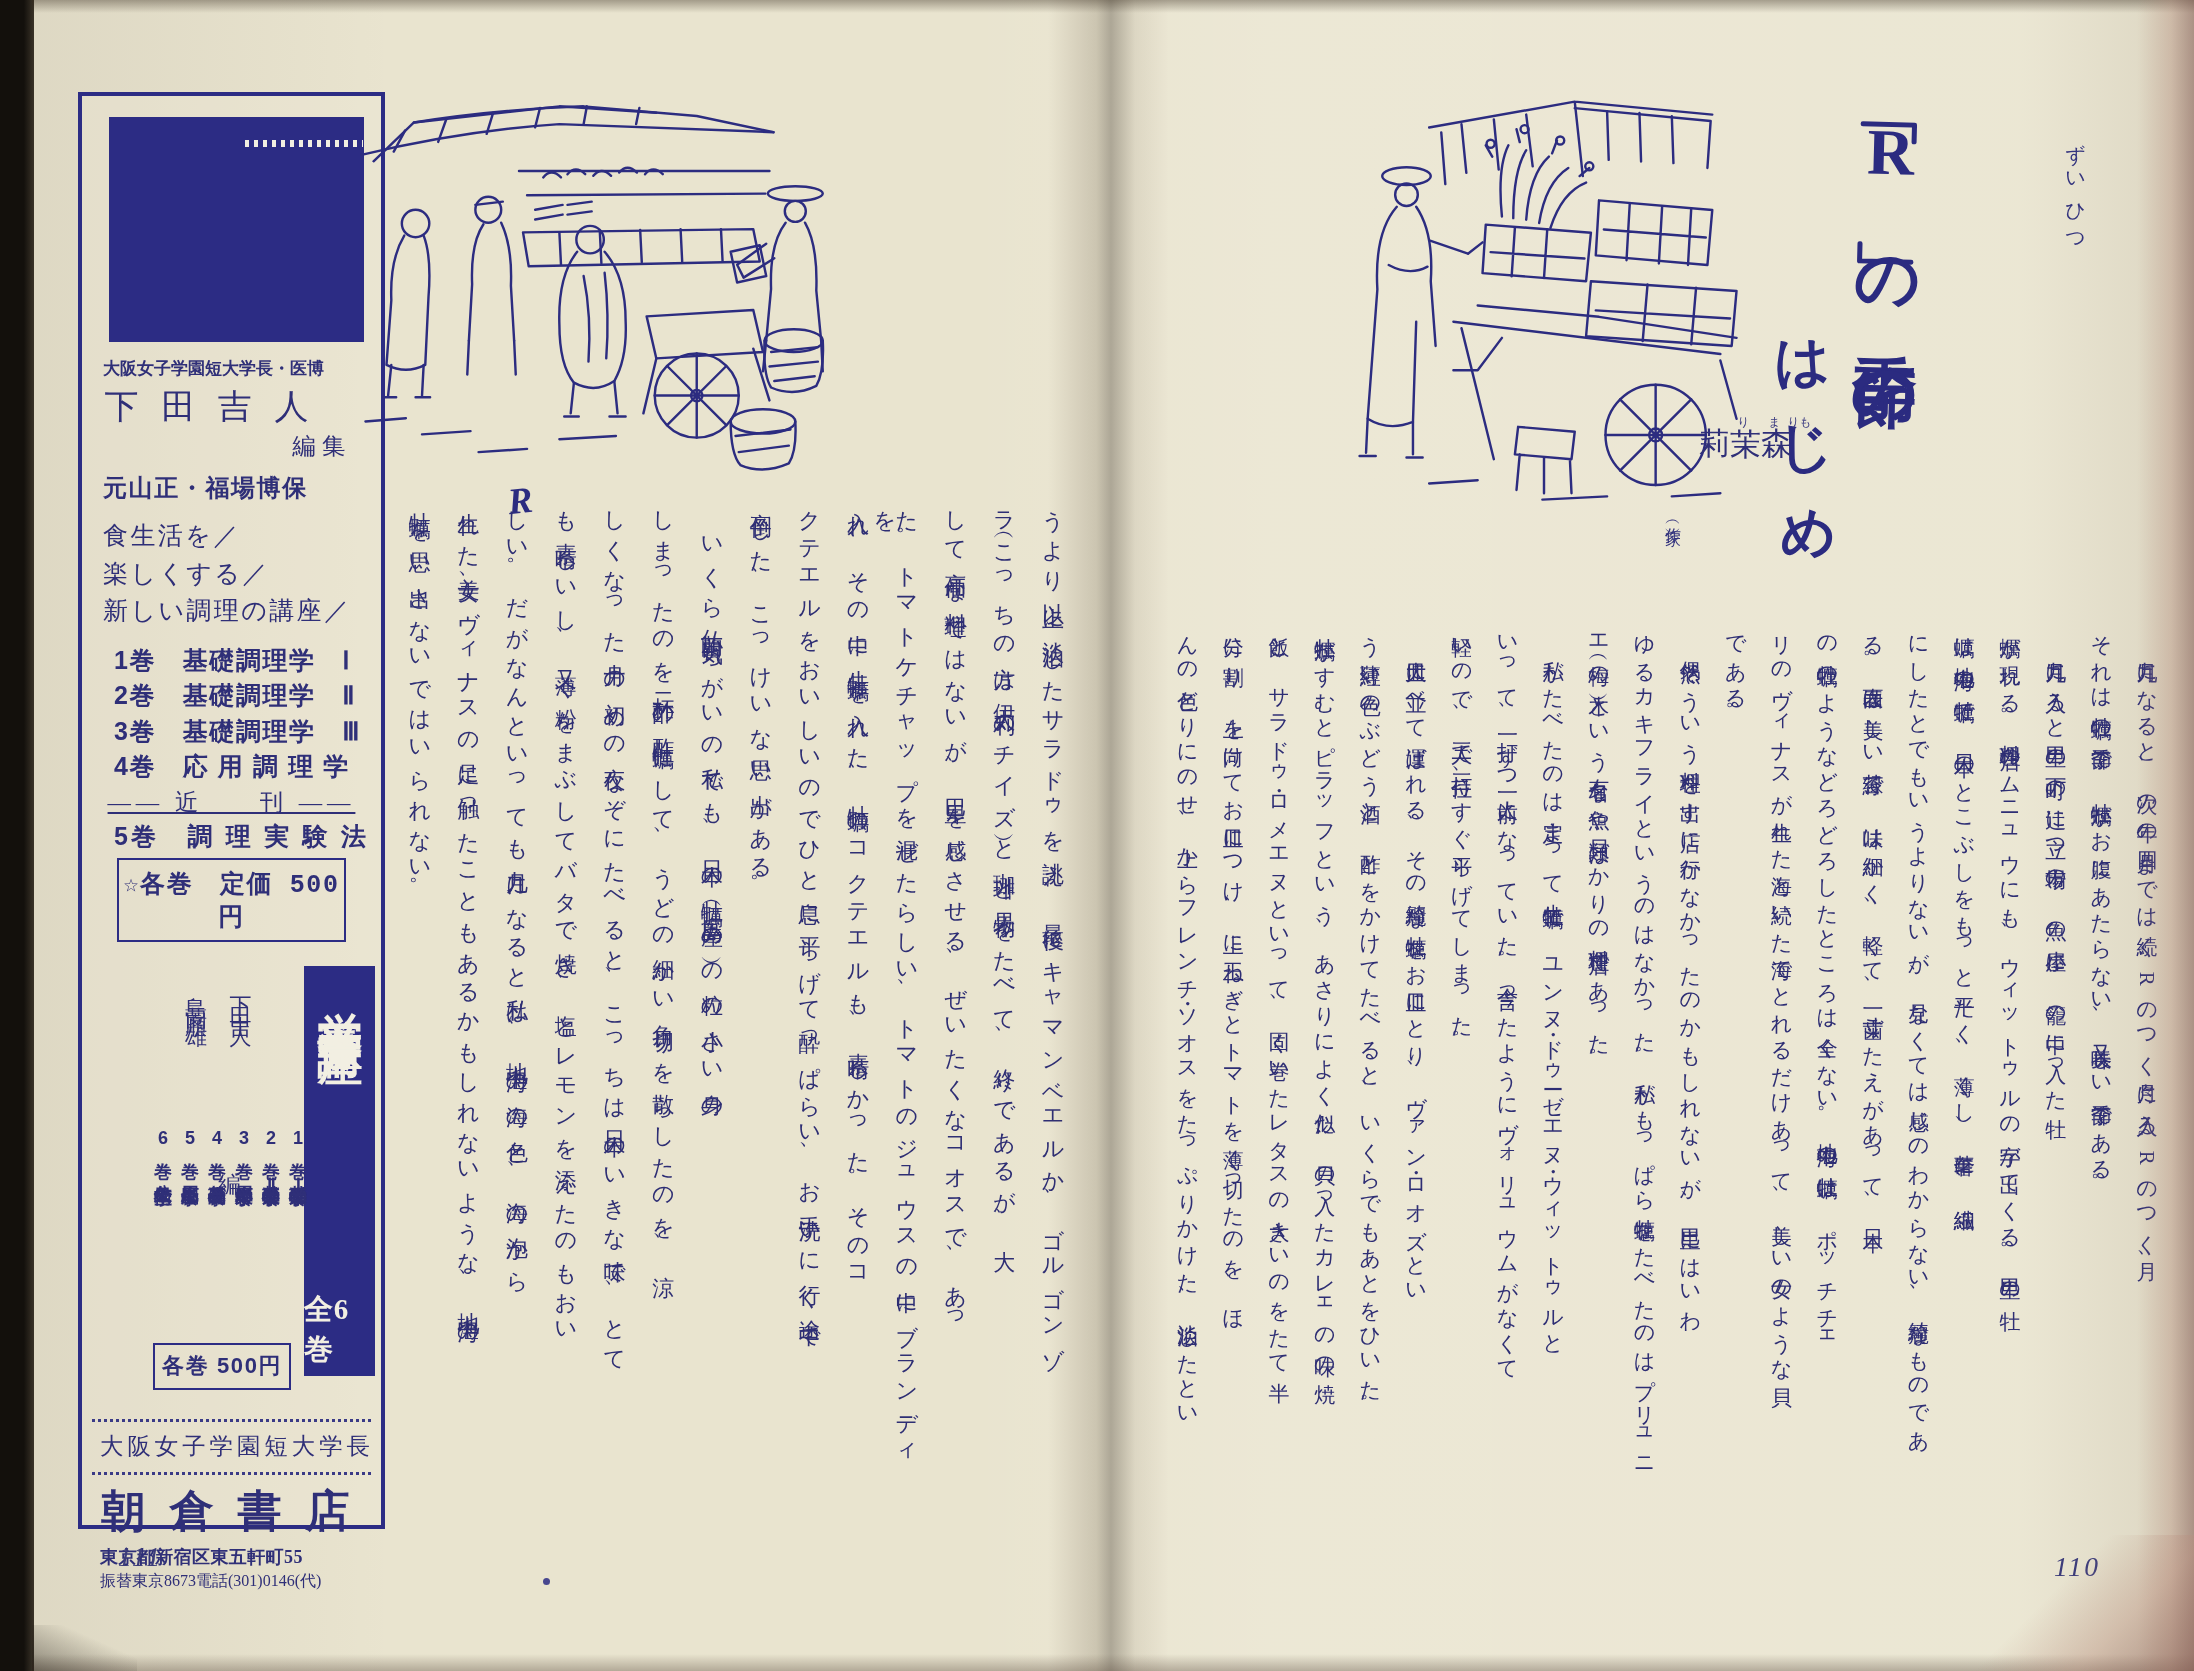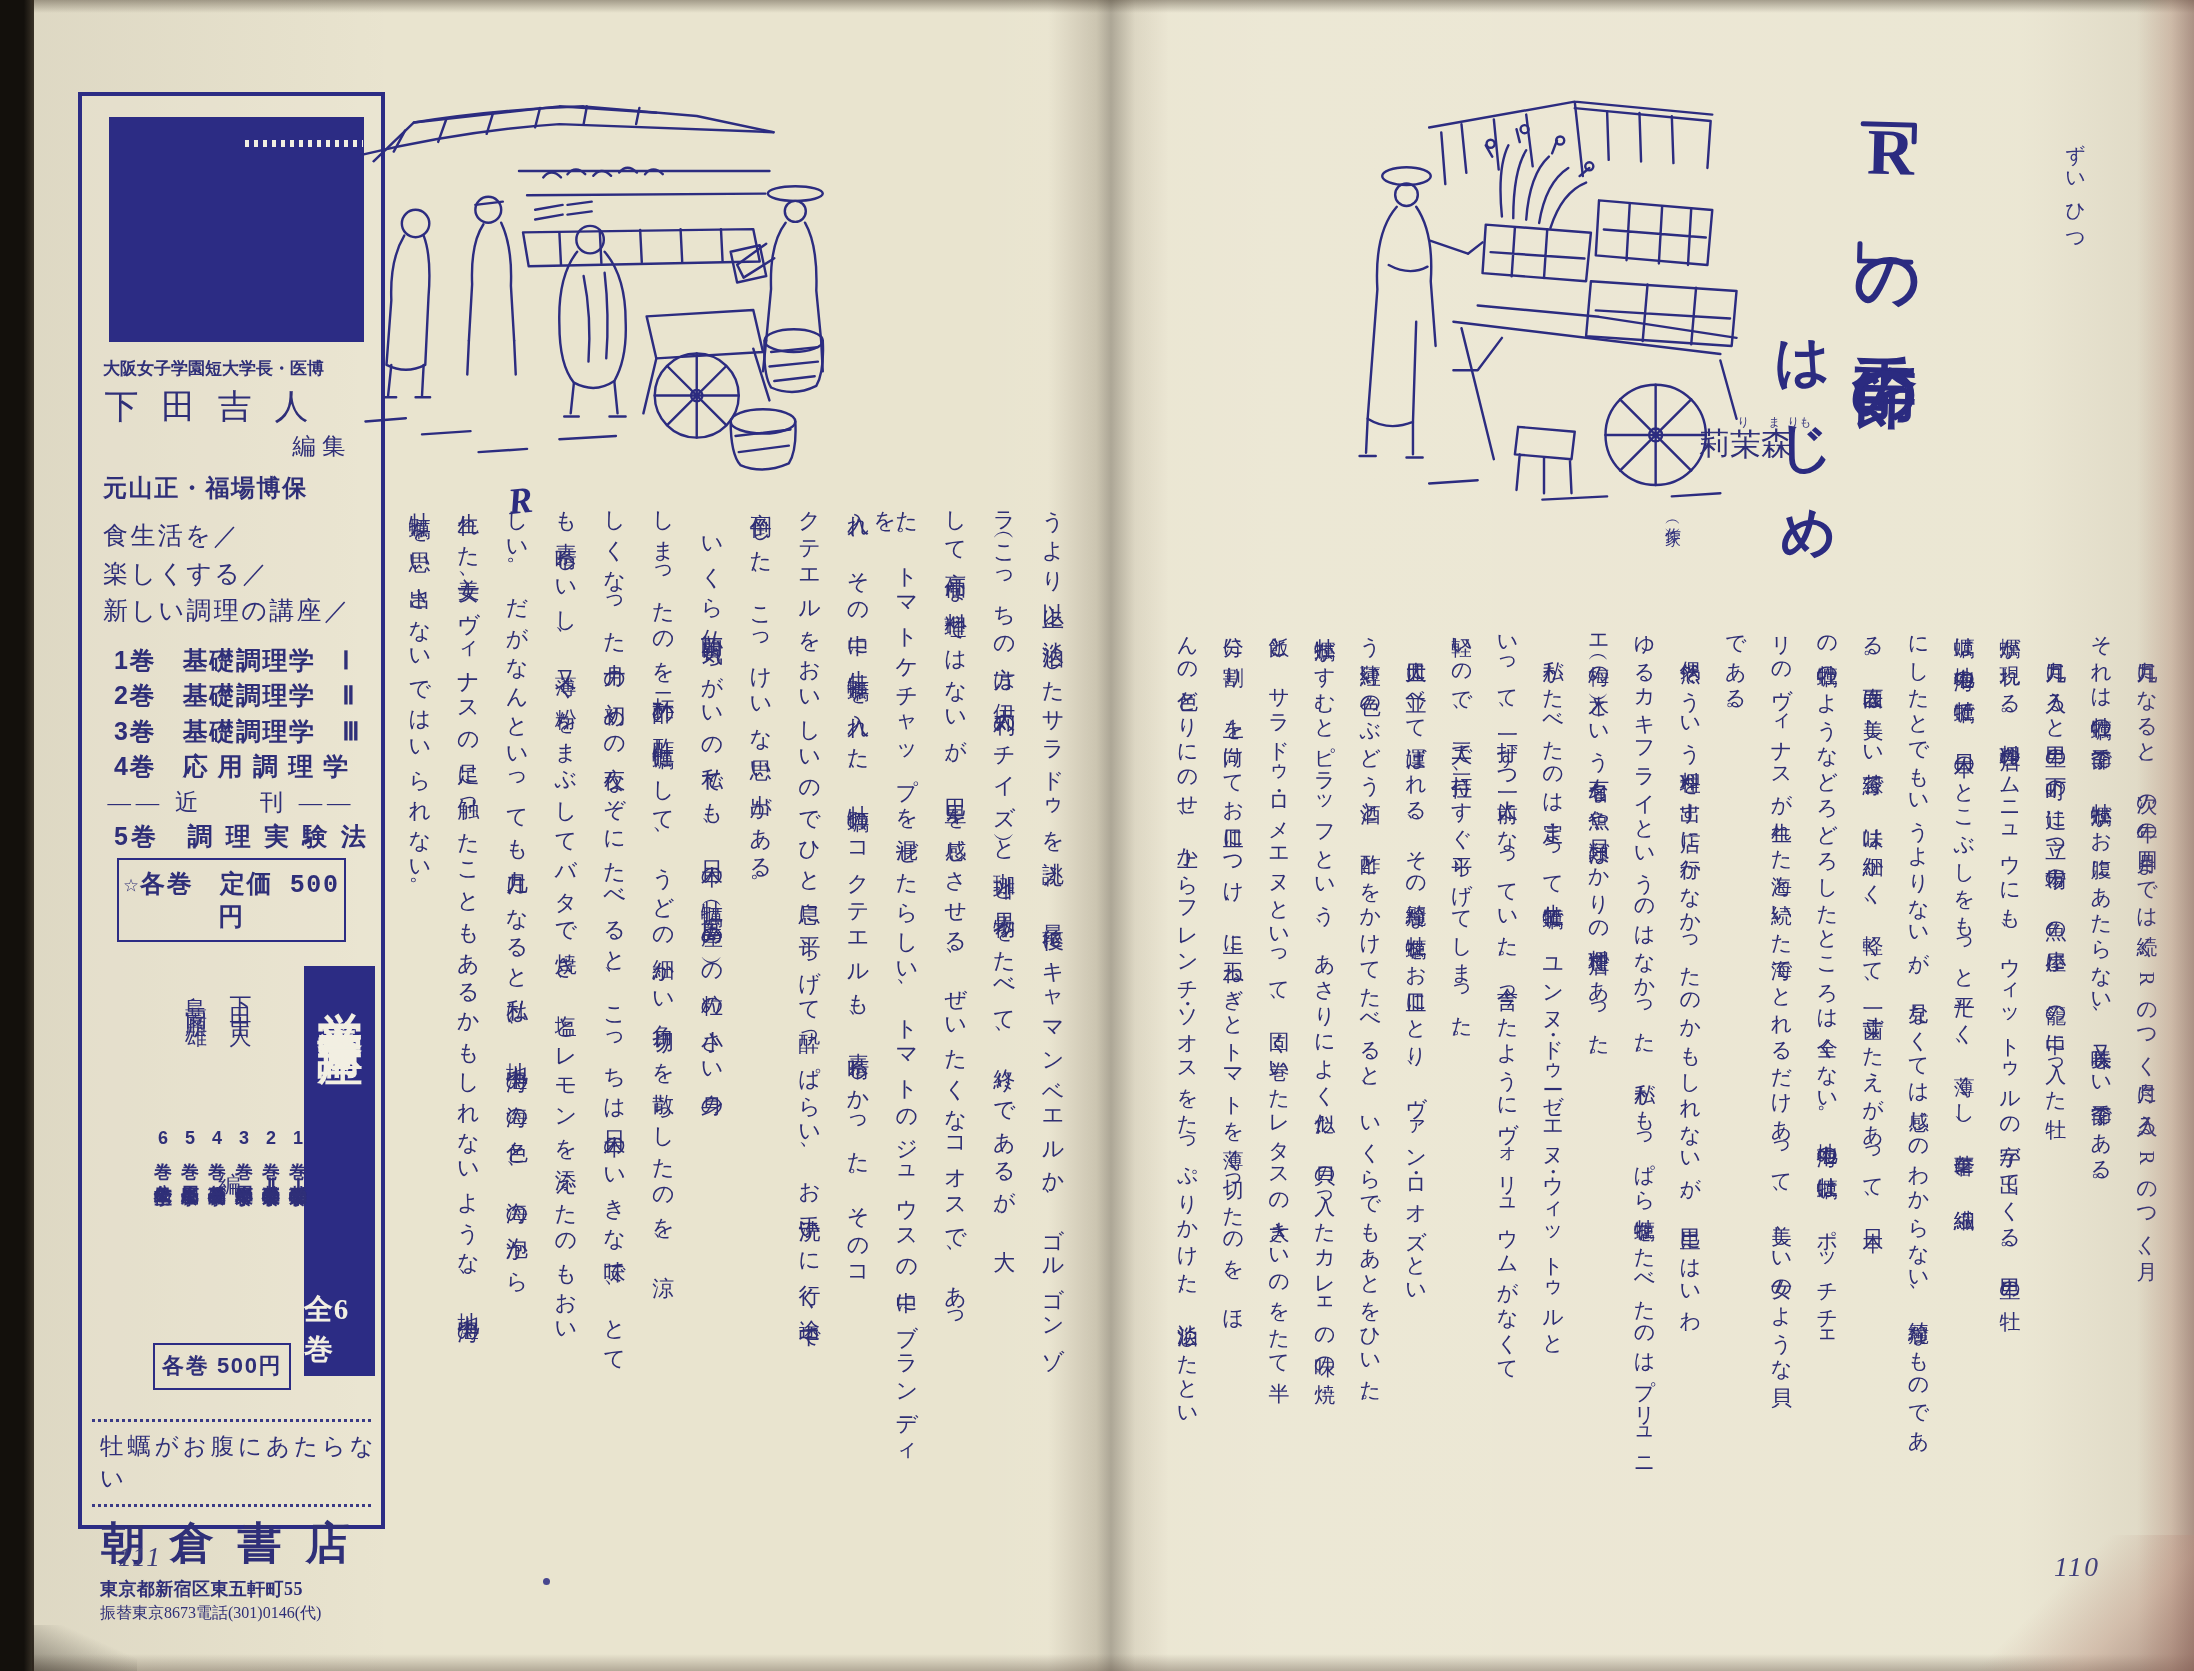--- a/index.html
+++ b/index.html
@@ -36,21 +36,21 @@
   .ad-h2 .vol5{font-size:37px;font-weight:bold;letter-spacing:1.6px;margin:0 0 4.9px 11.3px;}
   .dotbar{margin:6.5px 0 0 136px;width:118px;height:7.3px;
     background:repeating-linear-gradient(90deg,#f2efe2 0 4px, transparent 4px 9px);}
   .ad-aff{margin:14.6px 0 0 21px;font-size:17px;letter-spacing:0px;font-weight:bold;}
   .ad-editor{margin:4.9px 0 0 22.6px;font-size:34px;letter-spacing:22.6px;}
   .ad-editrole{text-align:right;margin:0 29px 0 0;font-size:23.4px;letter-spacing:6.5px;}
   .ad-coed{margin:9.7px 0 0 21px;font-size:24px;font-weight:bold;letter-spacing:1.6px;}
   .ad-tags{margin:13px 0 0 21px;font-size:25px;letter-spacing:2.4px;line-height:1.5;}
   .ad-vols{margin:13px 0 0 32px;font-family:"Liberation Sans",sans-serif;font-size:25px;font-weight:bold;letter-spacing:1.6px;line-height:1.42;}
   .ad-vol-line{white-space:pre;}
-  .ad-kinkan{margin:1.6px 0 0 0;text-align:center;font-size:23.4px;letter-spacing:4.9px;}
+  .ad-kinkan{margin:1.6px 0 0 0;text-align:center;font-size:23.4px;letter-spacing:4.9px;text-decoration:underline;}
   .ad-vol5line{margin:0 0 0 32px;font-family:"Liberation Sans",sans-serif;font-size:25px;font-weight:bold;letter-spacing:3.2px;line-height:1.45;white-space:pre;}
   .ad-price{margin:3px auto 0;width:218px;border:2.4px solid #2c2c84;text-align:center;
     font-family:Liberation Mono, monospace;font-size:25px;font-weight:bold;letter-spacing:1.6px;padding:7.3px 3.2px;}
   .nut{position:relative;height:453px;margin-top:14.6px;}
   .nut-blue{position:absolute;left:222px;top:9.7px;width:71px;height:410px;background:#2c2c84;
     display:flex;flex-direction:column;align-items:center;justify-content:space-between;padding:9.7px 0 6.5px;box-sizing:border-box;}
   .nut-title{writing-mode:vertical-rl;text-orientation:upright;color:#f2efe2;font-size:45px;font-weight:bold;letter-spacing:6.5px;line-height:1;}
   .nut-volcount{color:#f2efe2;font-size:29px;font-weight:bold;letter-spacing:0.8px;}
   .nut-editors{position:absolute;left:103px;top:22.6px;height:182px;display:flex;flex-direction:row-reverse;gap:22.6px;}
   .nut-ed{writing-mode:vertical-rl;text-orientation:upright;font-size:22px;letter-spacing:9.7px;line-height:1;}
@@ -137,21 +137,21 @@
           <div class="nvol">2巻 基礎栄養学Ⅱ</div>
           <div class="nvol">3巻 応用栄養学</div>
           <div class="nvol">4巻 基礎食品学</div>
           <div class="nvol">5巻 応用食品学</div>
           <div class="nvol">6巻 公衆衛生学</div>
         </div>
       <div class="nut-price">各巻 500円</div>
     </div>
 
     <div class="dotrule"></div>
-    <div class="ad-sample">牡蠣がお腹にあたらない</div>
+    <div class="ad-sample">大阪女子学園短大学長</div>
     <div class="dotrule"></div>
     <div class="ad-pub">朝倉書店</div>
     <div class="ad-addr">東京都新宿区東五軒町55</div>
     <div class="ad-phone">振替東京8673電話(301)0146(代)</div>
   </div>
 
   <div class="illu" style="left:317px;top:74px;">
     <svg width="509" height="404" viewBox="0 0 630 500" fill="none" stroke="#2c2c80" stroke-width="3" stroke-linecap="round" stroke-linejoin="round">
       <path d="M55 100 Q180 70 300 62 L565 72"></path>
       <path d="M70 108 L120 60 L300 40 L420 48"></path>

